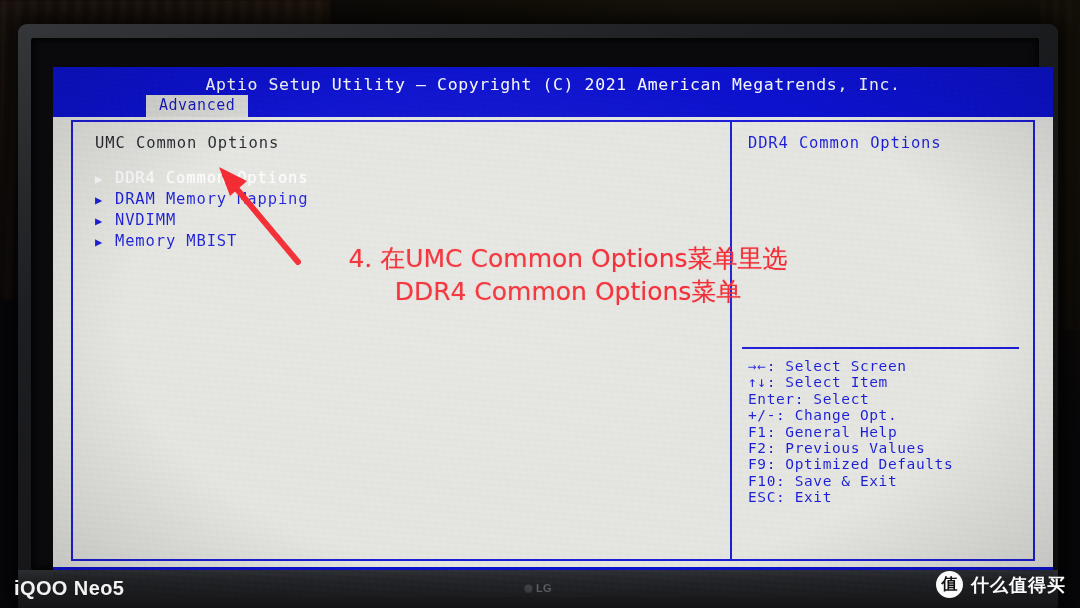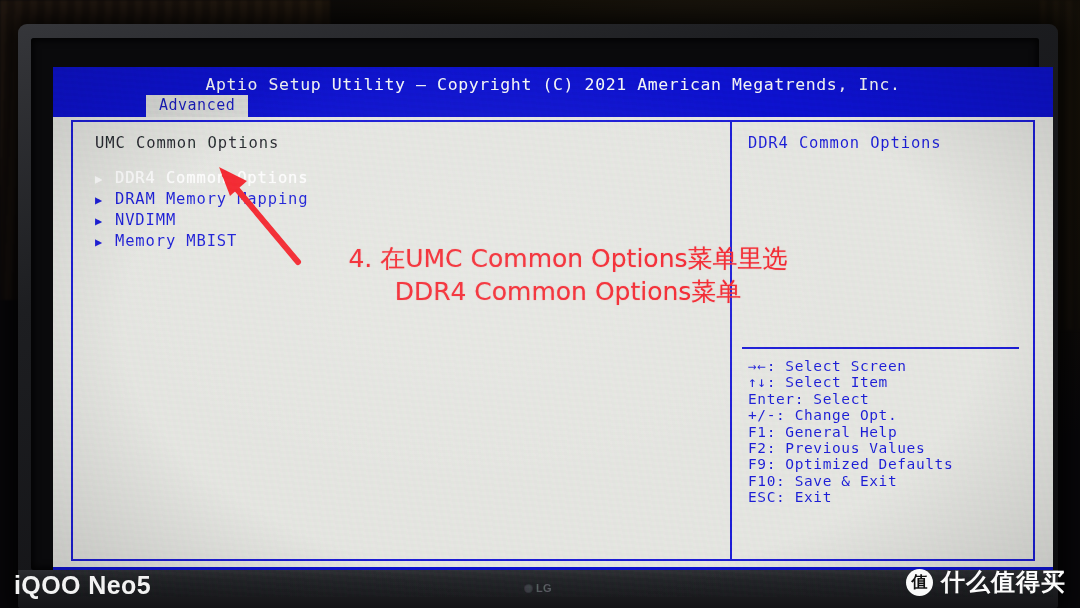--- a/index.html
+++ b/index.html
@@ -211,37 +211,37 @@
     text-align: center;
     white-space: pre;
     text-shadow: 0 0 1px rgba(242,34,42,.6);
   }
 
   
   #wm-left {
     position: absolute; left: 14px; bottom: 8px; z-index: 60;
     color: #f2f2f2;
     font-family: "Liberation Sans", sans-serif;
-    font-size: 25px; font-weight: 600; letter-spacing: .4px;
+    font-size: 20px; font-weight: 600; letter-spacing: .4px;
   }
   #wm-right {
     position: absolute; right: 14px; bottom: 10px; z-index: 60;
     display: flex; align-items: center; gap: 8px;
   }
   #wm-badge {
     width: 27px; height: 27px; border-radius: 50%;
     background: #fafafa; color: #111;
     display: flex; align-items: center; justify-content: center;
     font-family: "DejaVu Sans", sans-serif;
     font-size: 16px; font-weight: 700;
   }
   #wm-brand {
     color: #fafafa;
     font-family: "DejaVu Sans", sans-serif;
-    font-size: 24px; font-weight: 700; letter-spacing: 1px;
+    font-size: 18px; font-weight: 700; letter-spacing: 1px;
   }
 </style>
 </head>
 <body>
 
 <div id="photo-scene">
   <div id="scene-wood"></div>
   <div id="scene-wood-r"></div>
 </div>
 

